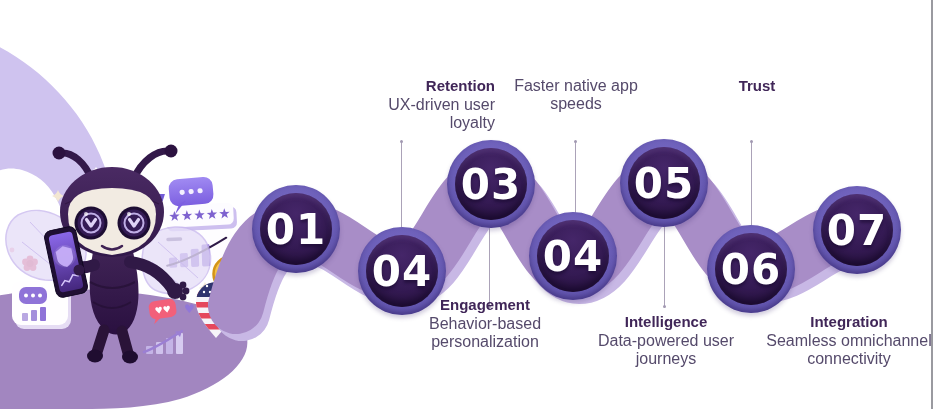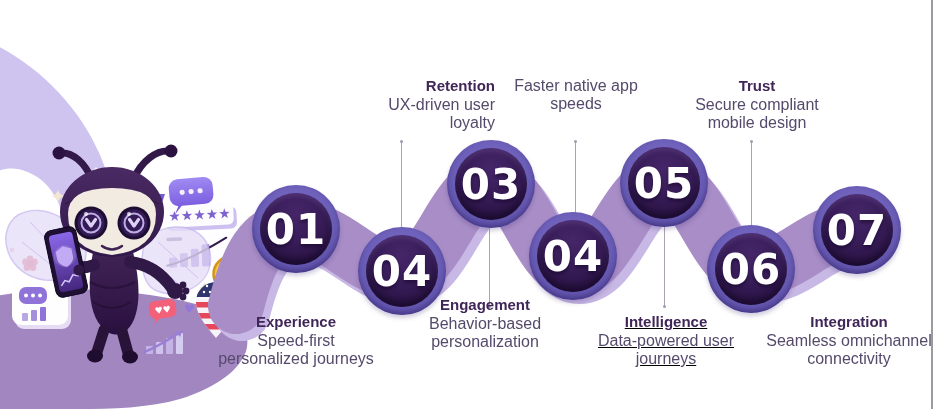--- a/index.html
+++ b/index.html
@@ -253,48 +253,41 @@
   <div class="step-circle" style="left:620px;top:139px;">
     <span class="digit">05</span>
     </div>
   <div class="step-circle" style="left:707px;top:225px;">
     <span class="digit">06</span>
     </div>
   <div class="step-circle" style="left:813px;top:186px;">
     <span class="digit">07</span>
     </div>
 
-  <div class="step-label" style="left:296px;top:312px;">
-    <div class="step-title">Experience</div>
-    <div class="step-desc">Speed-first
-personalized journeys</div>
-  </div>
   <div class="step-label" style="left:400px;top:76px;text-align:right;">
     <div class="step-title">Retention</div>
     <div class="step-desc">UX-driven user
 loyalty</div>
   </div>
   <div class="step-label" style="left:485px;top:295px;">
     <div class="step-title">Engagement</div>
     <div class="step-desc">Behavior-based
 personalization</div>
   </div>
   <div class="step-label" style="left:576px;top:76px;">
     <div class="step-desc">Faster native app
 speeds</div>
   </div>
-  <div class="step-label" style="left:666px;top:312px;text-decoration:underline;">
+  <div class="step-label" style="left:666px;top:312px;">
     <div class="step-title">Intelligence</div>
     <div class="step-desc">Data-powered user
 journeys</div>
   </div>
   <div class="step-label" style="left:757px;top:76px;">
     <div class="step-title">Trust</div>
-    <div class="step-desc">Secure compliant
-mobile design</div>
   </div>
   <div class="step-label" style="left:849px;top:312px;">
     <div class="step-title">Integration</div>
     <div class="step-desc">Seamless omnichannel
 connectivity</div>
   </div>
 
   <div class="right-border"></div>
 </div>
 

